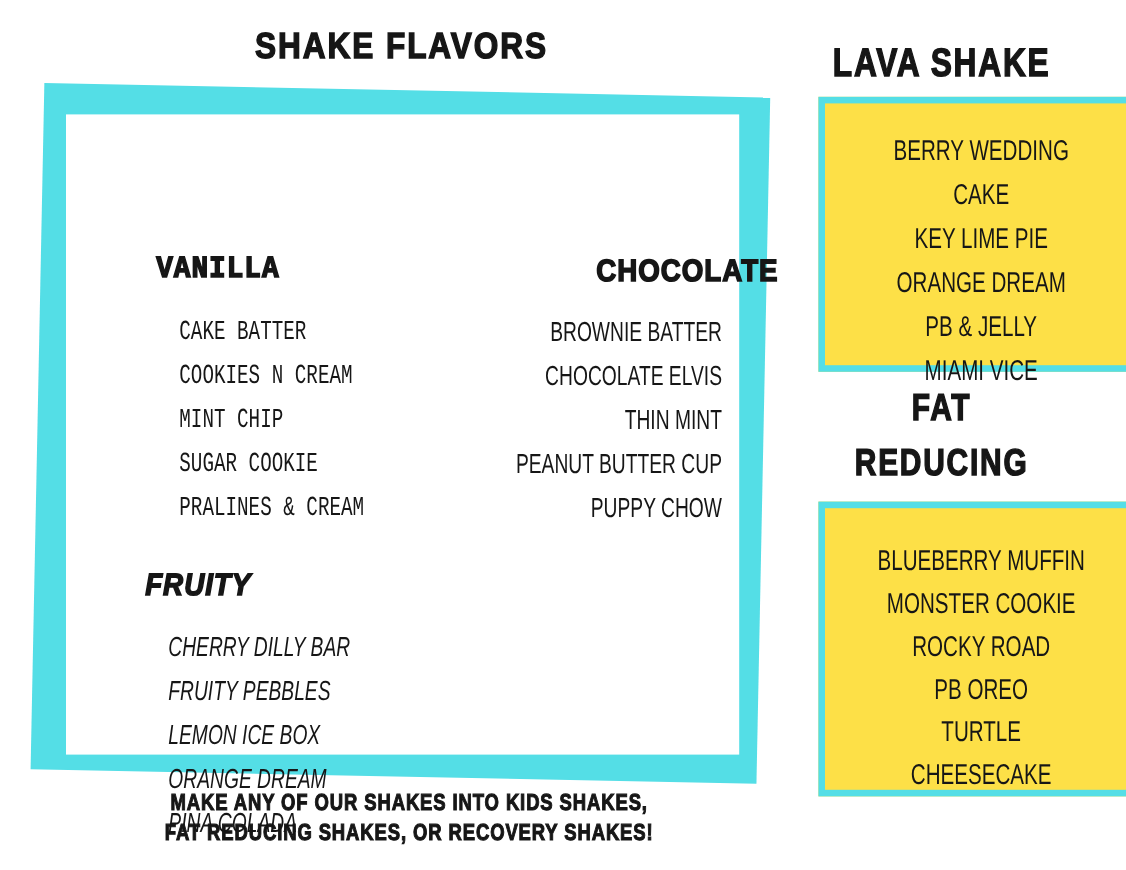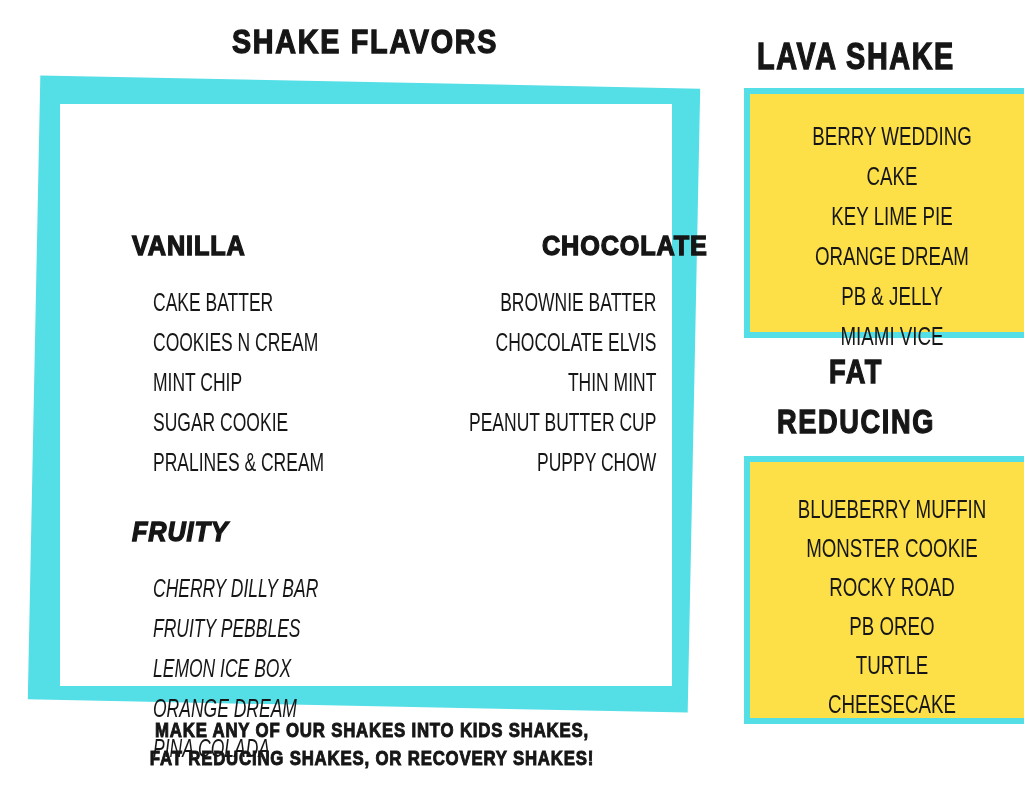--- a/index.html
+++ b/index.html
@@ -37,21 +37,21 @@
   }
 
   .flavor-section { position:absolute; }
   .flavor-section h2 {
     font-size:28px; line-height:36px; height:36px;
     font-weight:700; -webkit-text-stroke:1.4px var(--ink);
     letter-spacing:1px; white-space:nowrap;
     transform:scaleX(0.9); transform-origin:0 0;
   }
   .flavor-section .items { margin:18px 0 0 21px; font-size:25px; line-height:40px; }
-  .sec-0 { left:72px;  top:124px; }
+  .sec-0 { left:82px;  top:124px;font-family:Liberation Mono, monospace; }
   .sec-1 { left:388px; top:124px;text-align:right; }
   .sec-2 { left:72px;  top:410px;font-style:italic; }
   .sec-3 { left:388px; top:410px; }
 
   
   .side-title {
     position:absolute; left:708px; width:296px; text-align:center;
     font-size:36px; line-height:34px;
     transform:scaleX(0.8); transform-origin:50% 0;
   }

